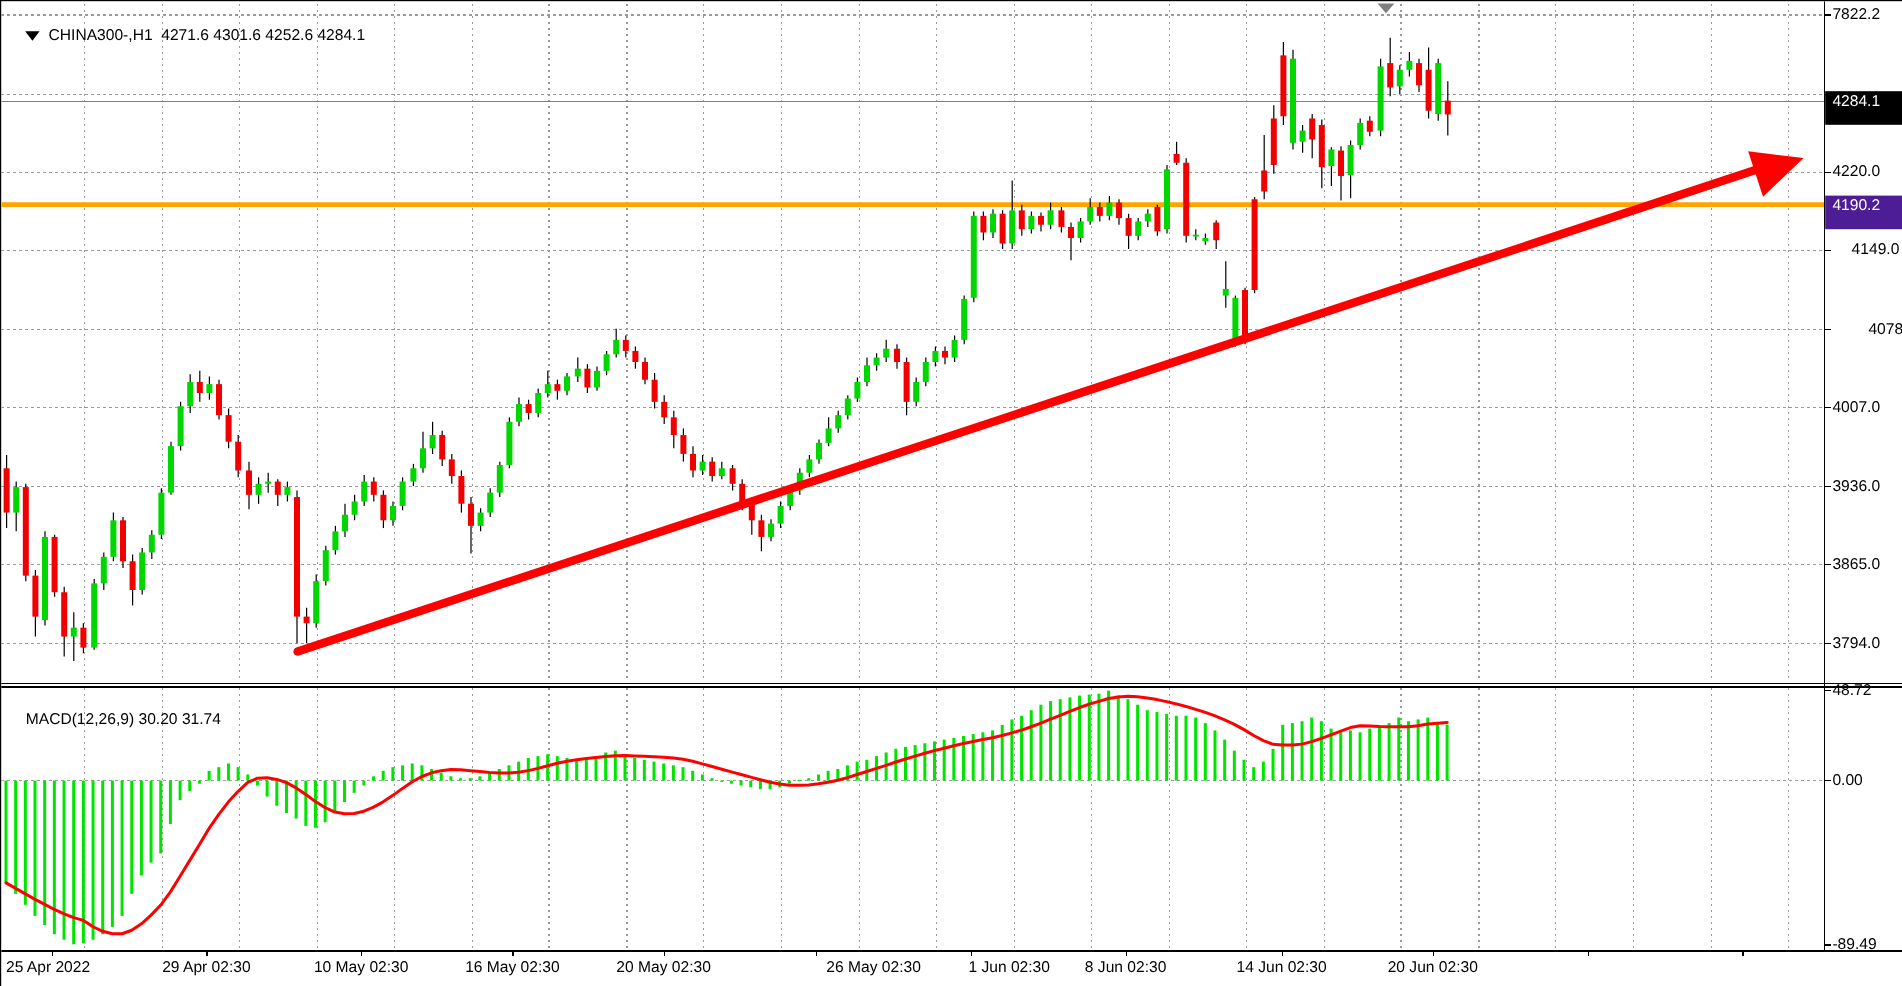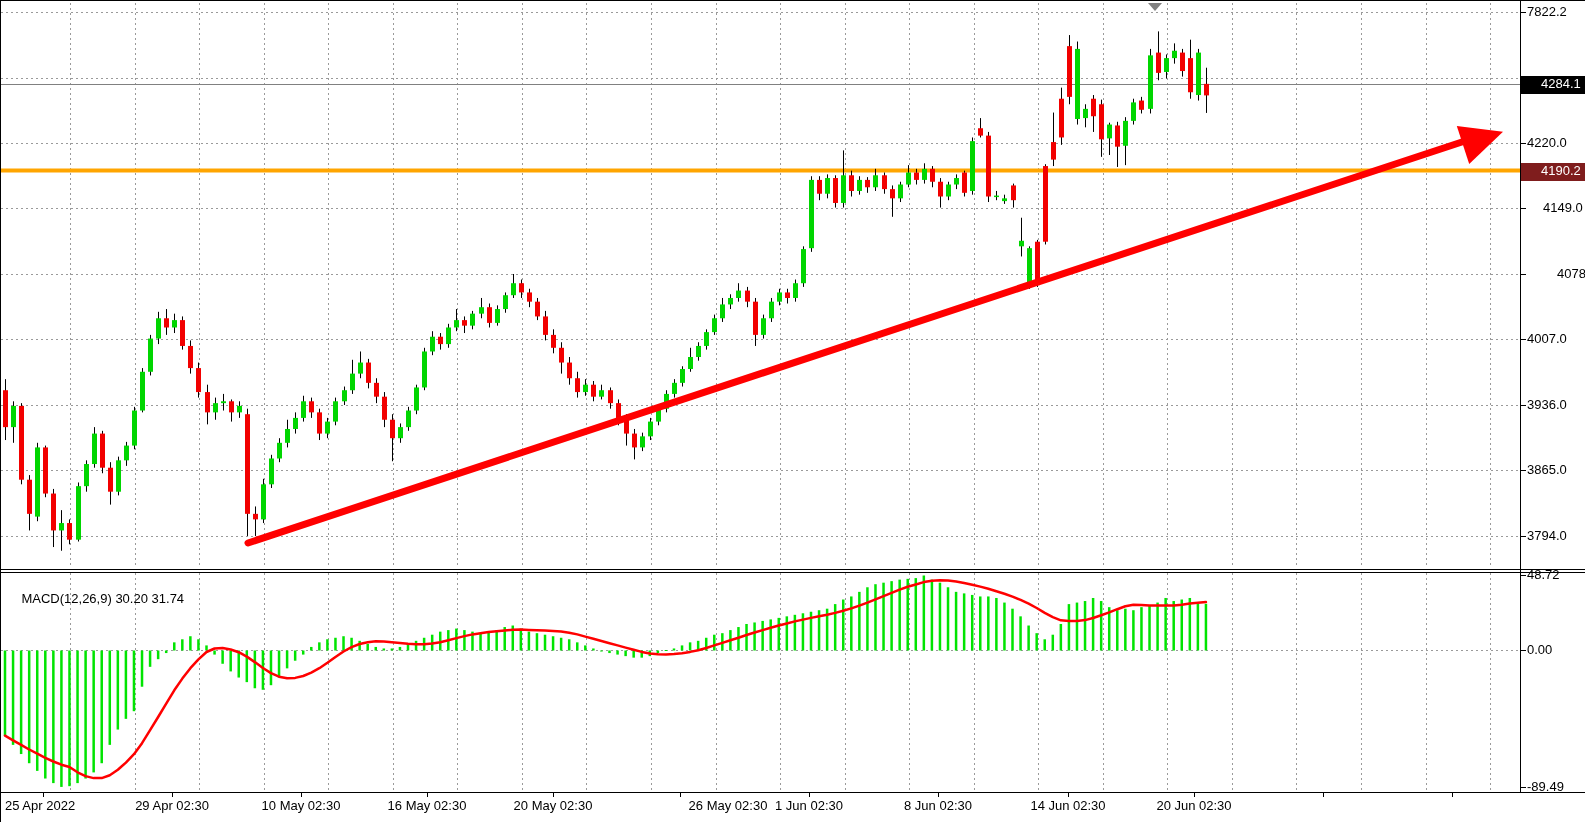--- a/index.html
+++ b/index.html
@@ -7,24 +7,24 @@
     font-family:"Liberation Sans","DejaVu Sans",sans-serif;border-top:1px solid #000;border-left:1px solid #000;
     box-sizing:border-box;}
   #chartsvg{position:absolute;left:0;top:0;}
   .hdr{position:absolute;left:6px;top:5px;font-size:13px;color:#000;white-space:pre;z-index:5;}
   .tri{display:inline-block;width:0;height:0;border-left:6px solid transparent;border-right:6px solid transparent;
     border-top:8px solid #000;margin-right:7px;vertical-align:middle;}
   .macdhdr{position:absolute;left:6px;top:575px;font-size:13px;color:#000;white-space:pre;z-index:5;}
   .pricelabel{position:absolute;left:1526px;font-size:13px;color:#000;white-space:nowrap;z-index:4;}
   .macdlabel{position:absolute;left:1526px;font-size:13px;color:#000;white-space:nowrap;z-index:4;}
   .timelabel{position:absolute;top:797px;font-size:13px;color:#000;white-space:nowrap;transform:translateX(-50%);z-index:4;}
-  .badge{position:absolute;left:1520px;width:65px;height:18px;font-size:13px;line-height:16px;color:#fff;
-    padding-left:20px;box-sizing:border-box;z-index:6;}
+  .badge{position:absolute;left:1520px;width:65px;height:28px;font-size:13px;line-height:16px;color:#fff;
+    padding-left:6px;box-sizing:border-box;z-index:6;}
   #priceBadge{background:#000;}
-  #hlineBadge{background:#7f1d1d;}
+  #hlineBadge{background:#4c1d95;}
 </style>
 </head>
 <body>
 
 <div id="window">
 
   <div id="svgmount" style="position:absolute;inset:0;">
       <svg id="chartsvg" width="1585" height="822" viewBox="0 0 1585 822" xmlns="http://www.w3.org/2000/svg">
         <line x1="69.5" y1="2" x2="69.5" y2="567" stroke="#9a9a9a" stroke-width="1" stroke-dasharray="2 3" shape-rendering="crispEdges"></line>
         <line x1="69.5" y1="572" x2="69.5" y2="791" stroke="#9a9a9a" stroke-width="1" stroke-dasharray="2 3" shape-rendering="crispEdges"></line>
@@ -573,20 +573,23 @@
         <line x1="679.5" y1="791" x2="679.5" y2="796" stroke="#000" stroke-width="1" shape-rendering="crispEdges"></line>
         <line x1="808.5" y1="791" x2="808.5" y2="796" stroke="#000" stroke-width="1" shape-rendering="crispEdges"></line>
         <line x1="937.5" y1="791" x2="937.5" y2="796" stroke="#000" stroke-width="1" shape-rendering="crispEdges"></line>
         <line x1="1067.5" y1="791" x2="1067.5" y2="796" stroke="#000" stroke-width="1" shape-rendering="crispEdges"></line>
         <line x1="1193.5" y1="791" x2="1193.5" y2="796" stroke="#000" stroke-width="1" shape-rendering="crispEdges"></line>
         <line x1="1322.5" y1="791" x2="1322.5" y2="796" stroke="#000" stroke-width="1" shape-rendering="crispEdges"></line>
         <line x1="1451.5" y1="791" x2="1451.5" y2="796" stroke="#000" stroke-width="1" shape-rendering="crispEdges"></line>
       </svg>
     </div>
 
+  <div class="hdr">
+    <span class="tri"></span><span>CHINA300-,H1</span><span>  </span><span>4271.6 4301.6 4252.6 4284.1</span>
+  </div>
 
   <div class="macdhdr">
     <span>MACD(12,26,9)</span><span> </span><span>30.20</span><span> </span><span>31.74</span>
   </div>
 
   <div id="priceBadge" class="badge" style="top:75px;">4284.1</div>
   <div id="hlineBadge" class="badge" style="top:162px;">4190.2</div>
 
   <div id="priceLabels">
       <div class="pricelabel" style="top: 3.0025px;">7822.2</div>
@@ -603,18 +606,18 @@
       <div class="macdlabel" style="top: 641px;">0.00</div>
       <div class="macdlabel" style="top: 777.92px;">-89.49</div>
     </div>
   <div id="timeLabels">
       <div class="timelabel" style="left: 4px; transform: none;">25 Apr 2022</div>
       <div class="timelabel" style="left: 171px;">29 Apr 02:30</div>
       <div class="timelabel" style="left: 300px;">10 May 02:30</div>
       <div class="timelabel" style="left: 426px;">16 May 02:30</div>
       <div class="timelabel" style="left: 552px;">20 May 02:30</div>
       <div class="timelabel" style="left: 679px; margin-left: 48px;">26 May 02:30</div>
-      <div class="timelabel" style="left: 808px; text-align: center;">1 Jun 02:30</div>
+      <div class="timelabel" style="left: 840px; text-align: center;">1 Jun 02:30</div>
       <div class="timelabel" style="left: 937px;">8 Jun 02:30</div>
       <div class="timelabel" style="left: 1067px;">14 Jun 02:30</div>
       <div class="timelabel" style="left: 1193px;">20 Jun 02:30</div>
     </div>
 </div>
 
 </body></html>

